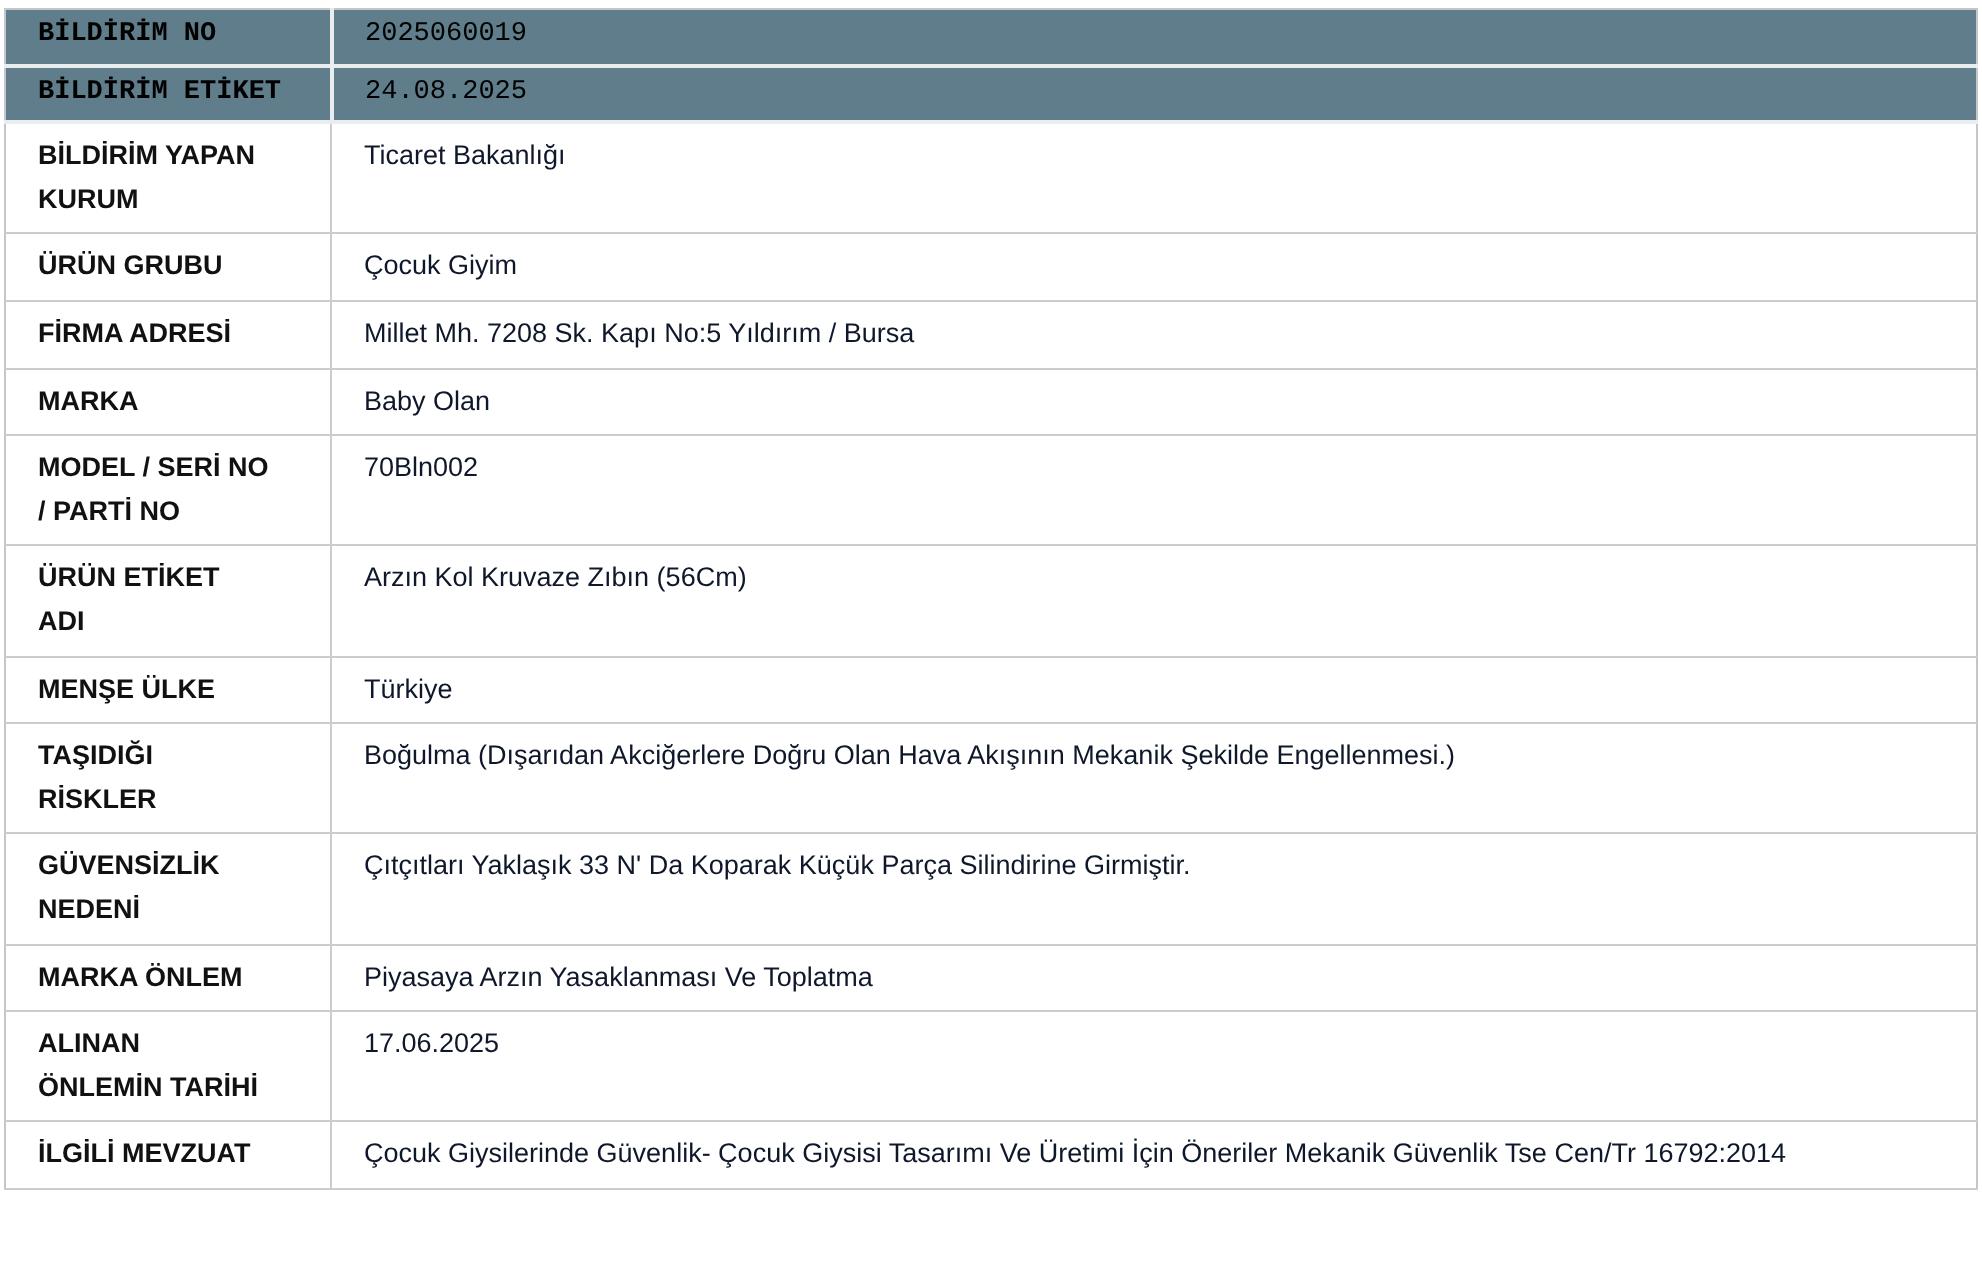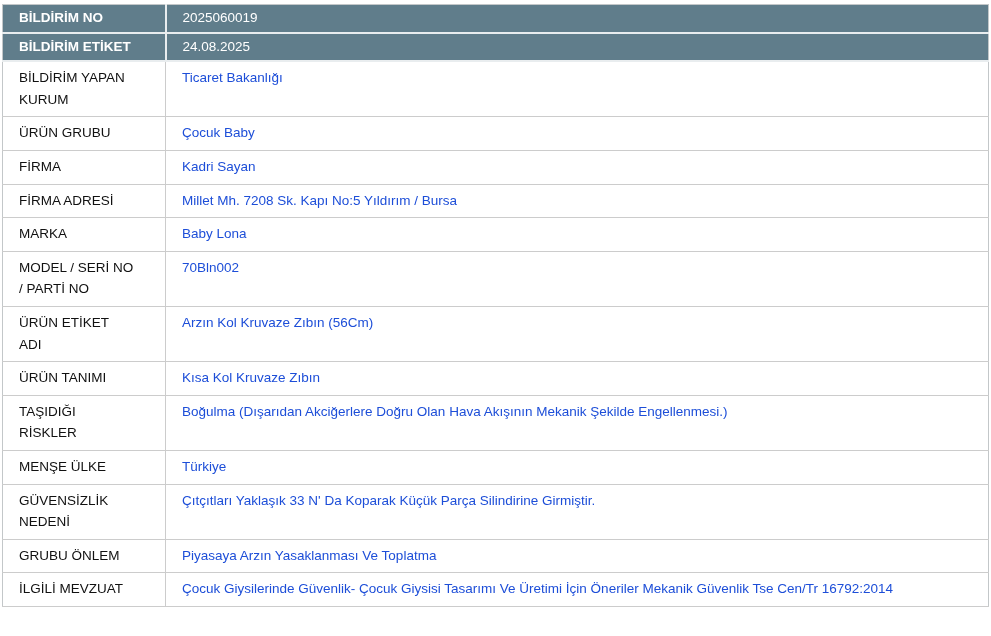--- a/index.html
+++ b/index.html
@@ -25,36 +25,37 @@
   
   tr.row-default th,
   tr.row-default td {
     background: #ffffff;
     border-bottom: 1px solid #cccccc;
     padding: 5px 15px 6px 16px;
   }
   tr.row-default th {
     border-right: 1px solid #cccccc;
     color: #111111;
-    font-weight: normal;
+    font-weight: bold;
     white-space: pre-line;
     border-radius: 22px;
   }
   tr.row-default td {
-    color: #1d4ed8;
+    color: #0f172a;
     font-weight: normal;
   }
   
   tr.row-header th,
   tr.row-header td {
     background: #607d8b;
-    color: #ffffff;
+    color: #000000;
     border-bottom: 2px solid #e9edef;
     padding: 2px 15px 3px 16px;
     white-space: nowrap;
+    font-family: Liberation Mono, monospace;
   }
   tr.row-header th {
     border-right: 2px solid #e9edef;
     font-weight: bold;
   }
   tr.row-header td { font-weight: normal; margin-left: 44px; }
   tr:last-child th, tr:last-child td { border-bottom: 1px solid #cccccc; }
 </style>
 </head>
 <body>
@@ -73,64 +74,61 @@
         <th>BİLDİRİM ETİKET</th>
         <td>24.08.2025</td>
       </tr>
       <tr class="row-default">
         <th>BİLDİRİM YAPAN
 KURUM</th>
         <td>Ticaret Bakanlığı</td>
       </tr>
       <tr class="row-default">
         <th>ÜRÜN GRUBU</th>
-        <td>Çocuk Baby</td>
-      </tr>
-      <tr class="row-default">
-        <th>FİRMA</th>
-        <td>Kadri Sayan</td>
+        <td>Çocuk Giyim</td>
       </tr>
       <tr class="row-default">
         <th>FİRMA ADRESİ</th>
         <td>Millet Mh. 7208 Sk. Kapı No:5 Yıldırım / Bursa</td>
       </tr>
       <tr class="row-default">
         <th>MARKA</th>
-        <td>Baby Lona</td>
+        <td>Baby Olan</td>
       </tr>
       <tr class="row-default">
         <th>MODEL / SERİ NO
 / PARTİ NO</th>
         <td>70Bln002</td>
       </tr>
       <tr class="row-default">
         <th>ÜRÜN ETİKET
 ADI</th>
         <td>Arzın Kol Kruvaze Zıbın (56Cm)</td>
       </tr>
       <tr class="row-default">
-        <th>ÜRÜN TANIMI</th>
-        <td>Kısa Kol Kruvaze Zıbın</td>
+        <th>MENŞE ÜLKE</th>
+        <td>Türkiye</td>
       </tr>
       <tr class="row-default">
         <th>TAŞIDIĞI
 RİSKLER</th>
         <td>Boğulma (Dışarıdan Akciğerlere Doğru Olan Hava Akışının Mekanik Şekilde Engellenmesi.)</td>
       </tr>
       <tr class="row-default">
-        <th>MENŞE ÜLKE</th>
-        <td>Türkiye</td>
-      </tr>
-      <tr class="row-default">
         <th>GÜVENSİZLİK
 NEDENİ</th>
         <td>Çıtçıtları Yaklaşık 33 N' Da Koparak Küçük Parça Silindirine Girmiştir.</td>
       </tr>
       <tr class="row-default">
-        <th>GRUBU ÖNLEM</th>
+        <th>MARKA ÖNLEM</th>
         <td>Piyasaya Arzın Yasaklanması Ve Toplatma</td>
+      </tr>
+      <tr class="row-default">
+        <th>ALINAN
+ÖNLEMİN TARİHİ</th>
+        <td>17.06.2025</td>
       </tr>
       <tr class="row-default">
         <th>İLGİLİ MEVZUAT</th>
         <td>Çocuk Giysilerinde Güvenlik- Çocuk Giysisi Tasarımı Ve Üretimi İçin Öneriler Mekanik Güvenlik Tse Cen/Tr 16792:2014</td>
       </tr>
     </tbody>
 </table>
 
 </body></html>

